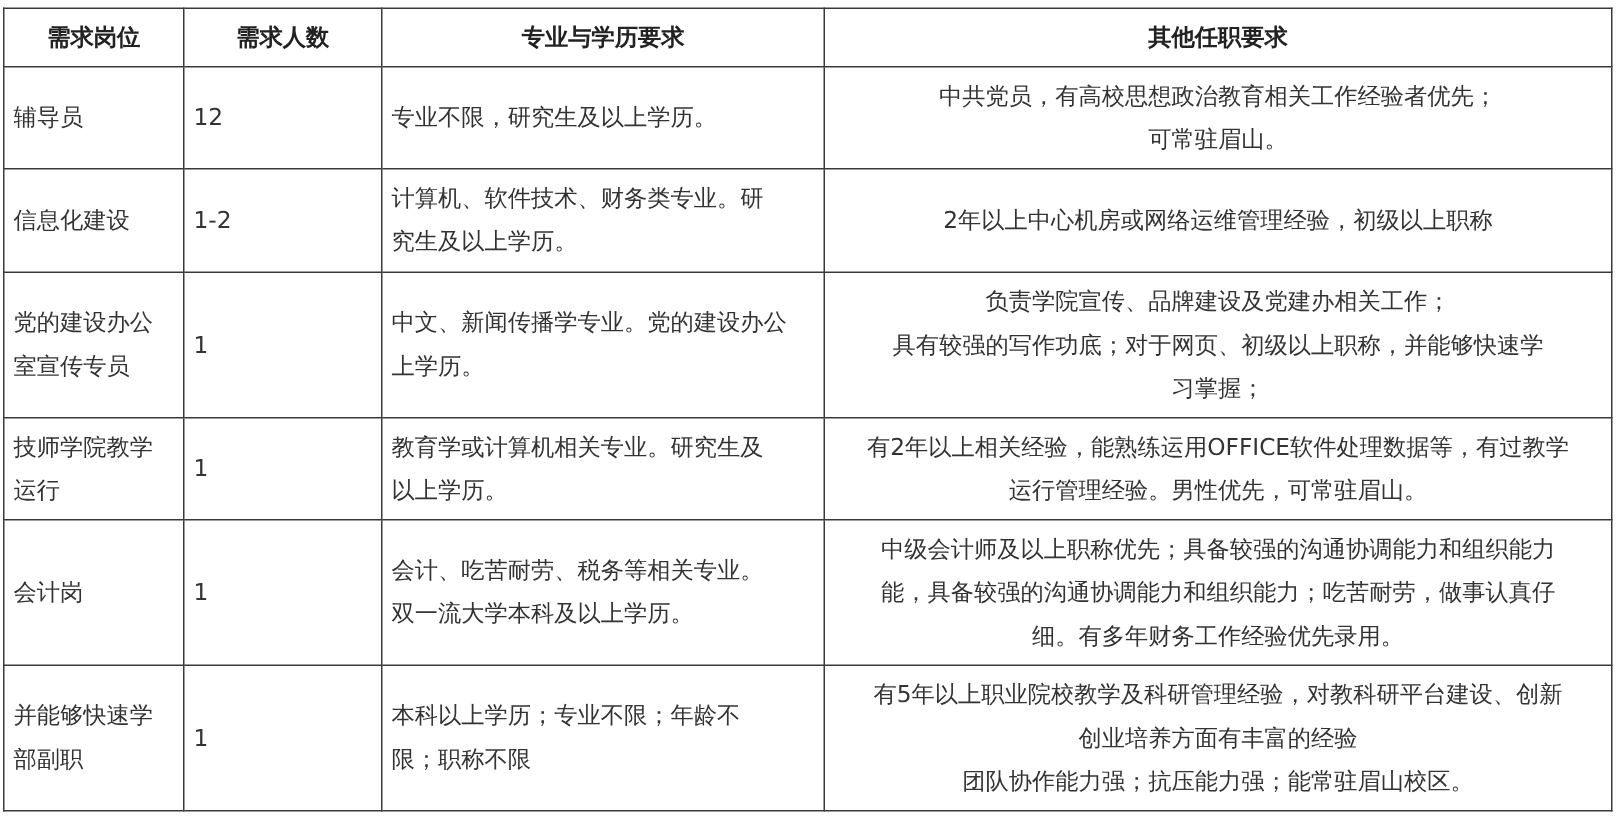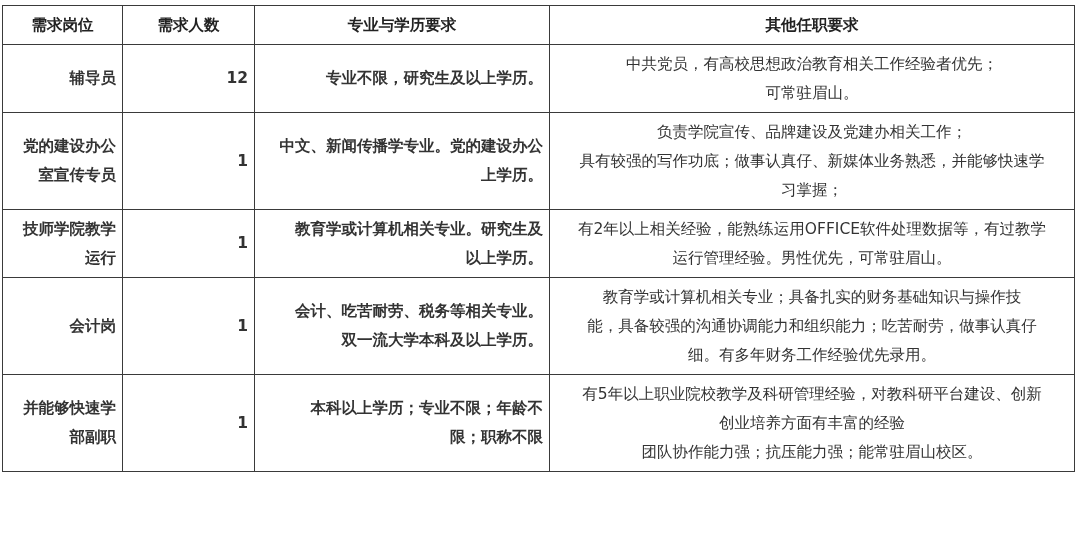--- a/index.html
+++ b/index.html
@@ -32,22 +32,21 @@
       vertical-align: middle;
       box-sizing: border-box;
     }
     table.job-table th {
       font-weight: bold;
       color: #222222;
       text-align: center;
       height: 39px;
     }
     td.c-pos, td.c-num, td.c-edu {
-      text-align: right;
-      font-weight: bold;
+      text-align: left;
     }
     td.c-other {
       text-align: center;
       padding-left: 6px;
     }
     col.col-pos { width: 120px; }
     col.col-num { width: 132px; }
     col.col-edu { width: 295px; }
     col.col-other { width: 525px; }
     tr.r1 td { height: 68px; }
@@ -83,33 +82,46 @@
       </td>
       <td class="c-num">12</td>
       <td class="c-edu">
         <span class="line">专业不限，研究生及以上学历。</span>
       </td>
       <td class="c-other">
         <span class="line">中共党员，有高校思想政治教育相关工作经验者优先；</span>
         <span class="line">可常驻眉山。</span>
       </td>
     </tr>
+    <tr class="r2">
+      <td class="c-pos">
+        <span class="line">信息化建设</span>
+      </td>
+      <td class="c-num">1-2</td>
+      <td class="c-edu">
+        <span class="line">计算机、软件技术、财务类专业。研</span>
+        <span class="line">究生及以上学历。</span>
+      </td>
+      <td class="c-other">
+        <span class="line">2年以上中心机房或网络运维管理经验，初级以上职称</span>
+      </td>
+    </tr>
     <tr class="r3">
       <td class="c-pos">
         <span class="line">党的建设办公</span>
         <span class="line">室宣传专员</span>
       </td>
       <td class="c-num">1</td>
       <td class="c-edu">
         <span class="line">中文、新闻传播学专业。党的建设办公</span>
         <span class="line">上学历。</span>
       </td>
       <td class="c-other">
         <span class="line">负责学院宣传、品牌建设及党建办相关工作；</span>
-        <span class="line">具有较强的写作功底；做事认真仔、新媒体业务熟悉，并能够快速学</span>
+        <span class="line">具有较强的写作功底；对于网页、初级以上职称，并能够快速学</span>
         <span class="line">习掌握；</span>
       </td>
     </tr>
     <tr class="r4">
       <td class="c-pos">
         <span class="line">技师学院教学</span>
         <span class="line">运行</span>
       </td>
       <td class="c-num">1</td>
       <td class="c-edu">
@@ -124,21 +136,21 @@
     <tr class="r5">
       <td class="c-pos">
         <span class="line">会计岗</span>
       </td>
       <td class="c-num">1</td>
       <td class="c-edu">
         <span class="line">会计、吃苦耐劳、税务等相关专业。</span>
         <span class="line">双一流大学本科及以上学历。</span>
       </td>
       <td class="c-other">
-        <span class="line">教育学或计算机相关专业；具备扎实的财务基础知识与操作技</span>
+        <span class="line">中级会计师及以上职称优先；具备较强的沟通协调能力和组织能力</span>
         <span class="line">能，具备较强的沟通协调能力和组织能力；吃苦耐劳，做事认真仔</span>
         <span class="line">细。有多年财务工作经验优先录用。</span>
       </td>
     </tr>
     <tr class="r6">
       <td class="c-pos">
         <span class="line">并能够快速学</span>
         <span class="line">部副职</span>
       </td>
       <td class="c-num">1</td>

